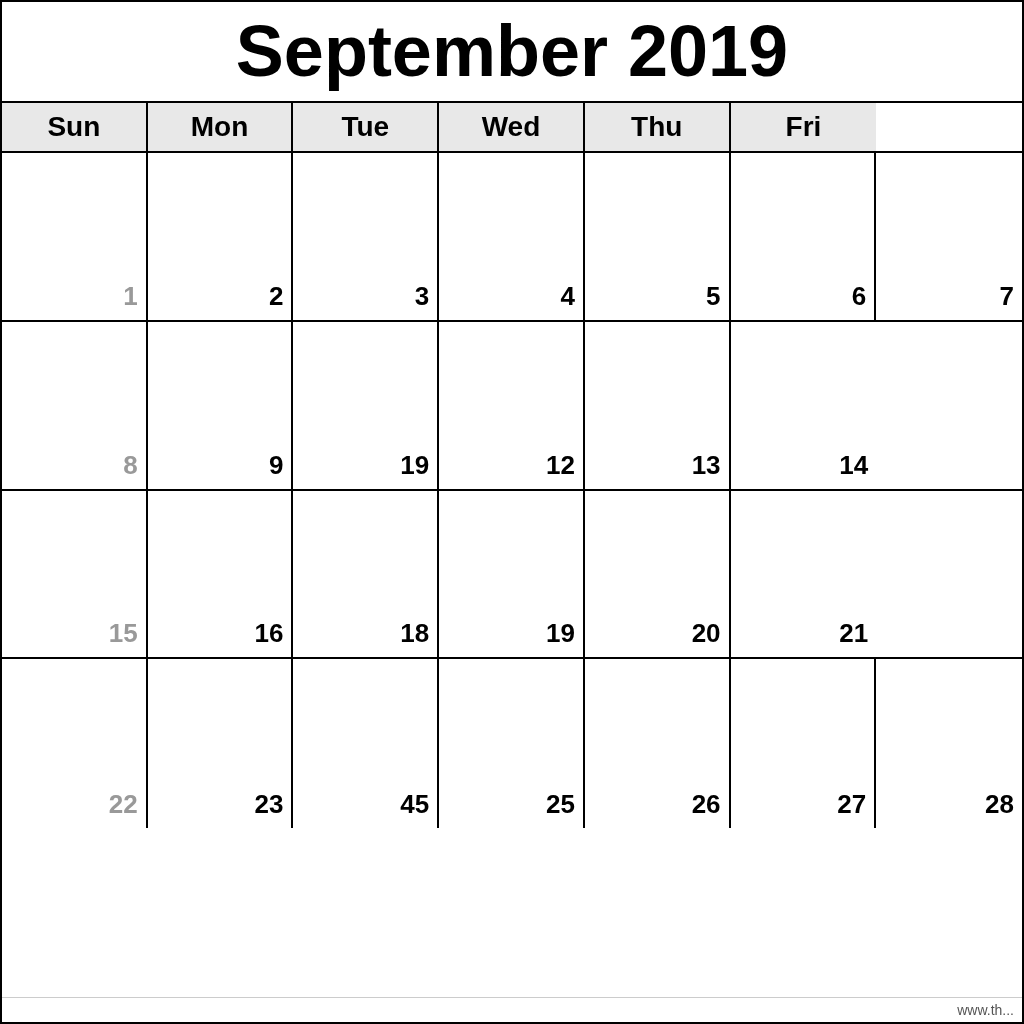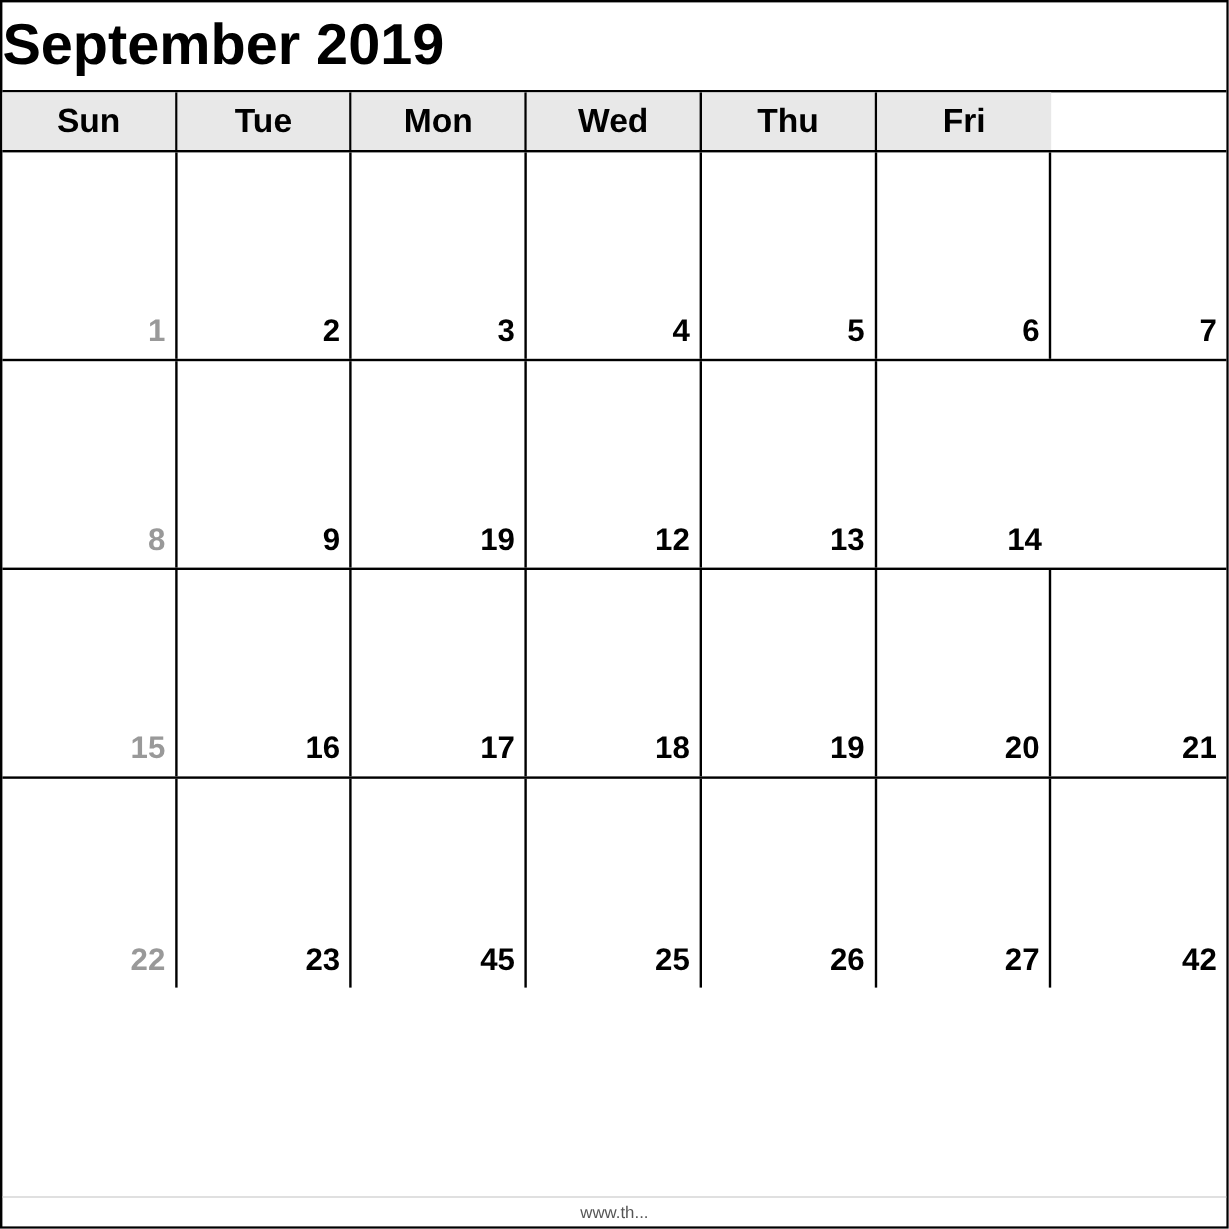--- a/index.html
+++ b/index.html
@@ -19,21 +19,22 @@
     .calendar-container {
       width: 1024px;
       height: 1024px;
       background: #fff;
       display: flex;
       flex-direction: column;
       border: 2px solid #000;
     }
 
     .calendar-title {
-      font-size: 48px;
+      text-align: center;
+      font-size: 72px;
       font-weight: 900;
       padding: 10px 0;
       border-bottom: 2px solid #000;
       line-height: 1.1;
     }
 
     .calendar-header {
       display: grid;
       grid-template-columns: repeat(7, 1fr);
       border-bottom: 2px solid #000;
@@ -84,37 +85,37 @@
       right: 8px;
       font-size: 26px;
       font-weight: bold;
     }
 
     .day-number.outside-month {
       color: #999;
     }
 
     .footer {
-      text-align: center;
+      text-align: right;
       padding: 4px 8px;
       font-size: 14px;
       color: #555;
       border-top: 1px solid #ccc;
     }
   </style>
 </head>
 <body>
 
 <div class="calendar-container">
   <div class="calendar-title">September 2019</div>
 
   <div class="calendar-header">
     <div class="header-cell">Sun</div>
+    <div class="header-cell">Mon</div>
     <div class="header-cell">Tue</div>
-    <div class="header-cell">Mon</div>
     <div class="header-cell">Wed</div>
     <div class="header-cell">Thu</div>
     <div class="header-cell">Fri</div>
   </div>
 
   <div class="calendar-body" id="calendar-body">
   <div class="calendar-week">
         <div class="calendar-day">
           <div class="day-number outside-month">1</div>
         </div>
@@ -158,23 +159,20 @@
         </div>
       </div>
       <div class="calendar-week">
         <div class="calendar-day">
           <div class="day-number outside-month">15</div>
         </div>
         <div class="calendar-day">
           <div class="day-number">16</div>
         </div>
         <div class="calendar-day">
-          <div class="day-number">17</div>
-        </div>
-        <div class="calendar-day">
           <div class="day-number">18</div>
         </div>
         <div class="calendar-day">
           <div class="day-number">19</div>
         </div>
         <div class="calendar-day">
           <div class="day-number">20</div>
         </div>
         <div class="calendar-day">
           <div class="day-number">21</div>
@@ -193,19 +191,19 @@
         <div class="calendar-day">
           <div class="day-number">25</div>
         </div>
         <div class="calendar-day">
           <div class="day-number">26</div>
         </div>
         <div class="calendar-day">
           <div class="day-number">27</div>
         </div>
         <div class="calendar-day">
-          <div class="day-number">42</div>
+          <div class="day-number">28</div>
         </div>
       </div>
     </div>
 
   <div class="footer">www.th...</div>
 </div>
 
 </body></html>

